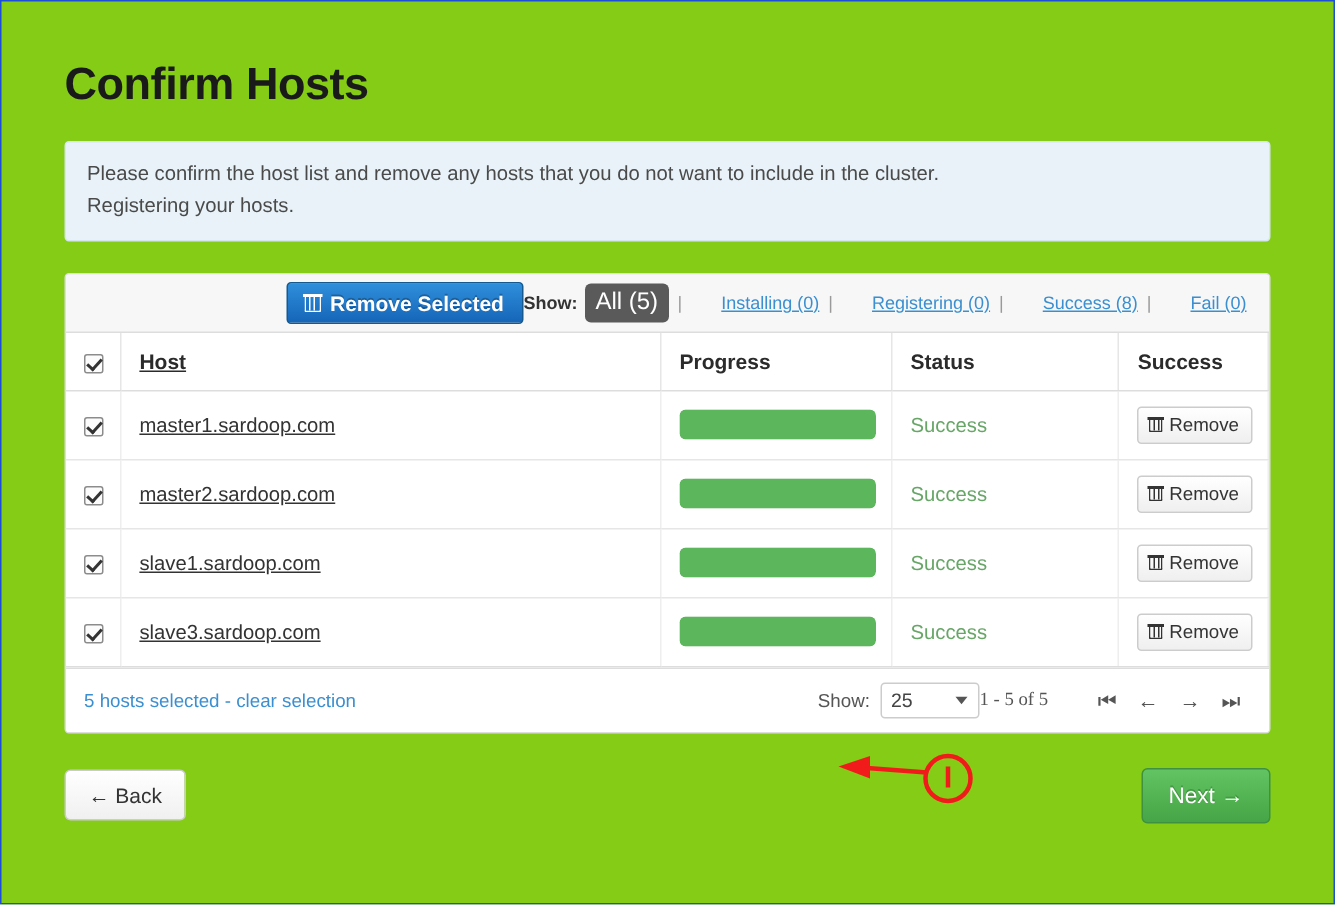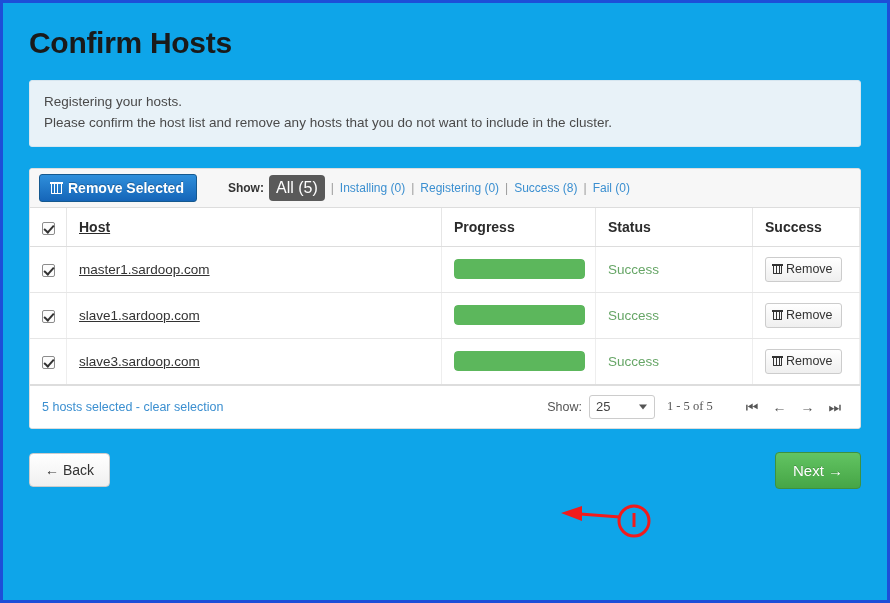--- a/index.html
+++ b/index.html
@@ -12,23 +12,23 @@
     height: 603px;
     font-family: "Liberation Sans", sans-serif;
     color: #333333;
     overflow: hidden;
   }
   .page {
     position: relative;
     width: 890px;
     height: 603px;
     box-sizing: border-box;
-    border: 3px solid #1d4ed8;
-    background: #0ea5e9;
-    padding: 0;
+    border: 1px solid #1d4ed8;
+    background: #84cc16;
+    padding: 16px;
   }
 
   
   .page-title {
     margin: 0;
     padding: 22px 0 0 26px;
     font-size: 30px;
     font-weight: bold;
     color: #1a1a1a;
     letter-spacing: -0.3px;
@@ -52,26 +52,25 @@
   .panel {
     margin: 21px 26px 0 26px;
     border: 1px solid #dddddd;
     border-radius: 3px;
     background: #fff;
     overflow: hidden;
   }
   .panel-toolbar {
     display: flex;
     align-items: center;
-    justify-content: flex-start;
+    justify-content: flex-end;
     background: #f7f7f7;
     border-bottom: 1px solid #dddddd;
     padding: 7px 9px 7px 9px;
     height: 24px;
-    gap: 31px;
   }
   .btn-remove-selected {
     display: inline-flex;
     align-items: center;
     gap: 6px;
     background: linear-gradient(to bottom, #2f8fdb 0%, #1565b8 100%);
     border: 1px solid #15598f;
     border-radius: 3px;
     color: #ffffff;
     font-size: 14px;
@@ -102,22 +101,24 @@
     padding: 4px 7px;
     font-size: 16px;
     cursor: pointer;
   }
   .filter-sep {
     color: #9a9a9a;
     padding: 0 6px;
   }
   .filter-link {
     color: #3b8fd0;
+    text-decoration: underline;
     font-size: 12px;
     cursor: pointer;
+    margin-left: 20px;
   }
 
   table.hosts {
     width: 100%;
     border-collapse: collapse;
     font-size: 13.5px;
   }
   table.hosts th {
     text-align: left;
     font-weight: bold;
@@ -261,21 +262,21 @@
     border: 1px solid #cccccc;
     border-radius: 3px;
     background: #fff;
     font-size: 13px;
     color: #444;
     display: flex;
     align-items: center;
     padding: 0 6px;
     box-sizing: border-box;
     cursor: pointer;
-    margin-right: 12px;
+    margin-right: 0;
   }
   .pg-select .caret {
     position: absolute;
     right: 7px;
     top: 50%;
     transform: translateY(-50%);
     width: 0; height: 0;
     border-left: 4px solid transparent;
     border-right: 4px solid transparent;
     border-top: 5px solid #555;
@@ -344,22 +345,22 @@
   }
 </style>
 </head>
 <body>
 
 <div class="page">
 
   <h1 class="page-title">Confirm Hosts</h1>
 
   <div class="info-box">
+    <div>Please confirm the host list and remove any hosts that you do not want to include in the cluster.</div>
     <div>Registering your hosts.</div>
-    <div>Please confirm the host list and remove any hosts that you do not want to include in the cluster.</div>
   </div>
 
   <div class="panel">
 
     <div class="panel-toolbar">
       <button class="btn-remove-selected">
         <span class="trash lg"></span>
         <span>Remove Selected</span>
       </button>
 
@@ -386,20 +387,34 @@
           <th class="c-host">Host</th>
           <th class="c-prog">Progress</th>
           <th class="c-status">Status</th>
           <th class="c-action">Success</th>
         </tr>
       </thead>
       <tbody id="rows-body">
           <tr>
             <td class="c-check"><span class="cb"></span></td>
             <td class="c-host">master1.sardoop.com</td>
+            <td class="c-prog">
+              <div class="progress-track">
+                <div class="progress-fill" style="width: 100%;"></div>
+              </div>
+            </td>
+            <td class="c-status"><span class="status-success">Success</span></td>
+            <td class="c-action"><button class="btn-remove">
+                <span class="trash"></span>
+                <span>Remove</span>
+              </button></td>
+          </tr>
+          <tr>
+            <td class="c-check"><span class="cb"></span></td>
+            <td class="c-host">master2.sardoop.com</td>
             <td class="c-prog">
               <div class="progress-track">
                 <div class="progress-fill" style="width: 100%;"></div>
               </div>
             </td>
             <td class="c-status"><span class="status-success">Success</span></td>
             <td class="c-action"><button class="btn-remove">
                 <span class="trash"></span>
                 <span>Remove</span>
               </button></td>

